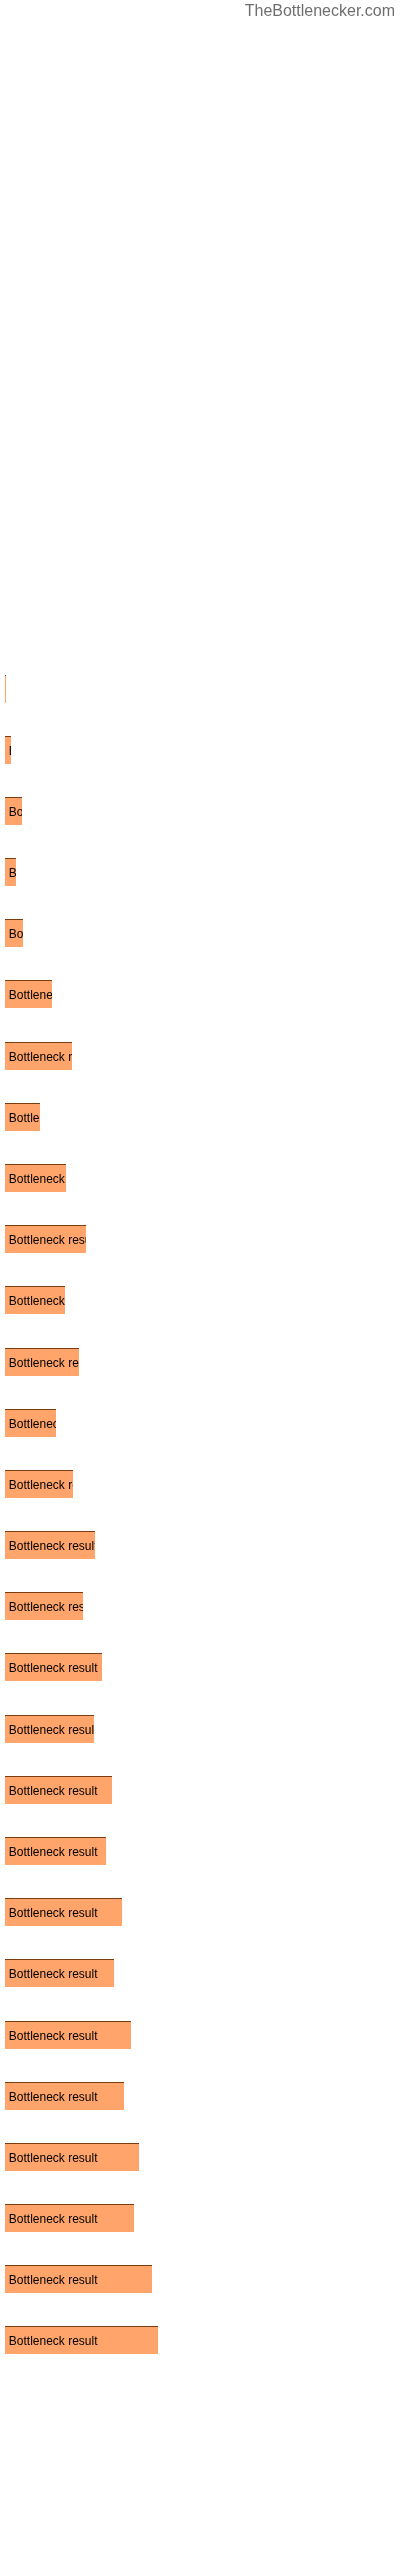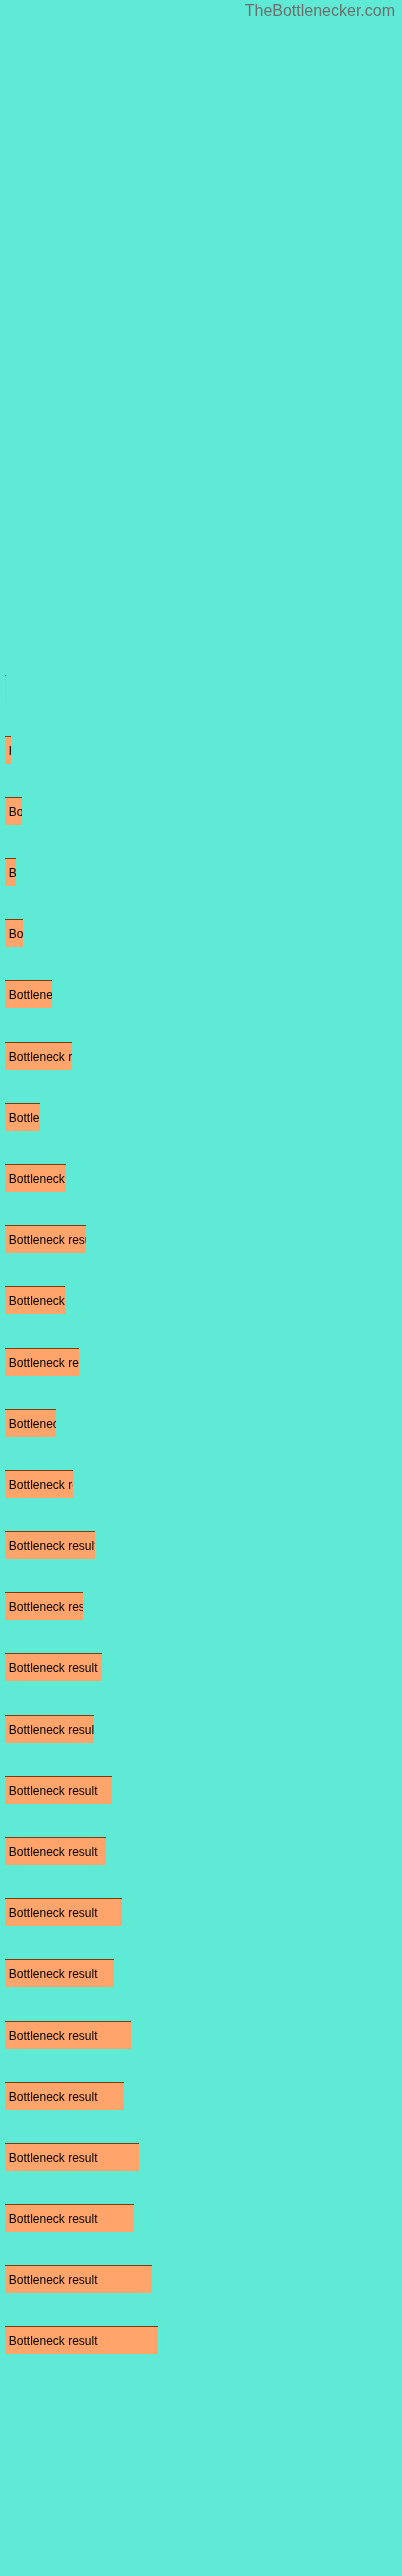--- a/index.html
+++ b/index.html
@@ -11,21 +11,21 @@
     width: 403px;
     height: 2576px;
     position: relative;
     font-family: "Liberation Sans", sans-serif;
     overflow: hidden;
   }
   #page {
     position: relative;
     width: 403px;
     height: 2576px;
-    background: #5eead4;
+    background: #ffffff;
     text-align: right;
   }
   #watermark {
     position: absolute;
     top: 1.6px;
     right: 8px;
     color: #6e6e6e;
     font-size: 16px;
     font-family: "Liberation Sans", sans-serif;
     letter-spacing: 0px;

